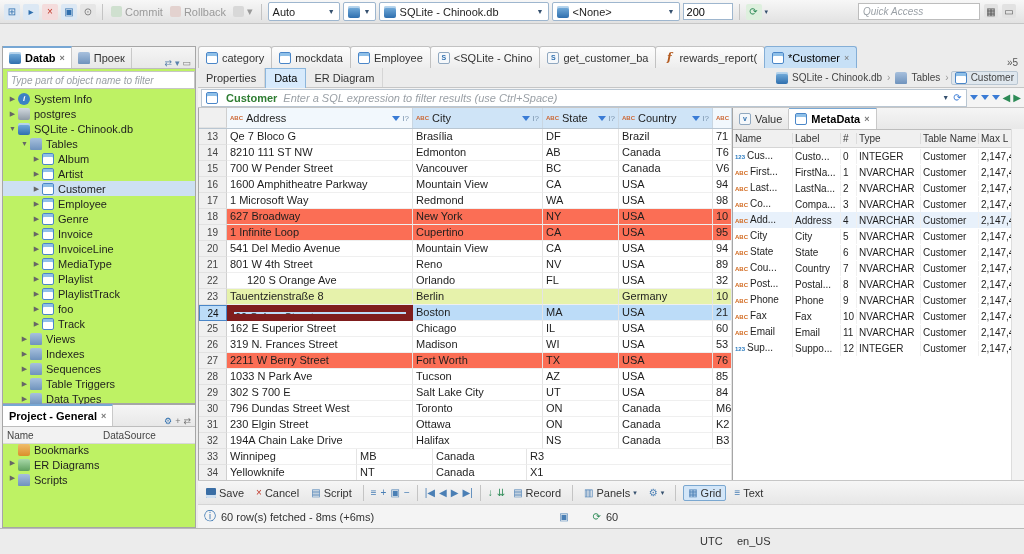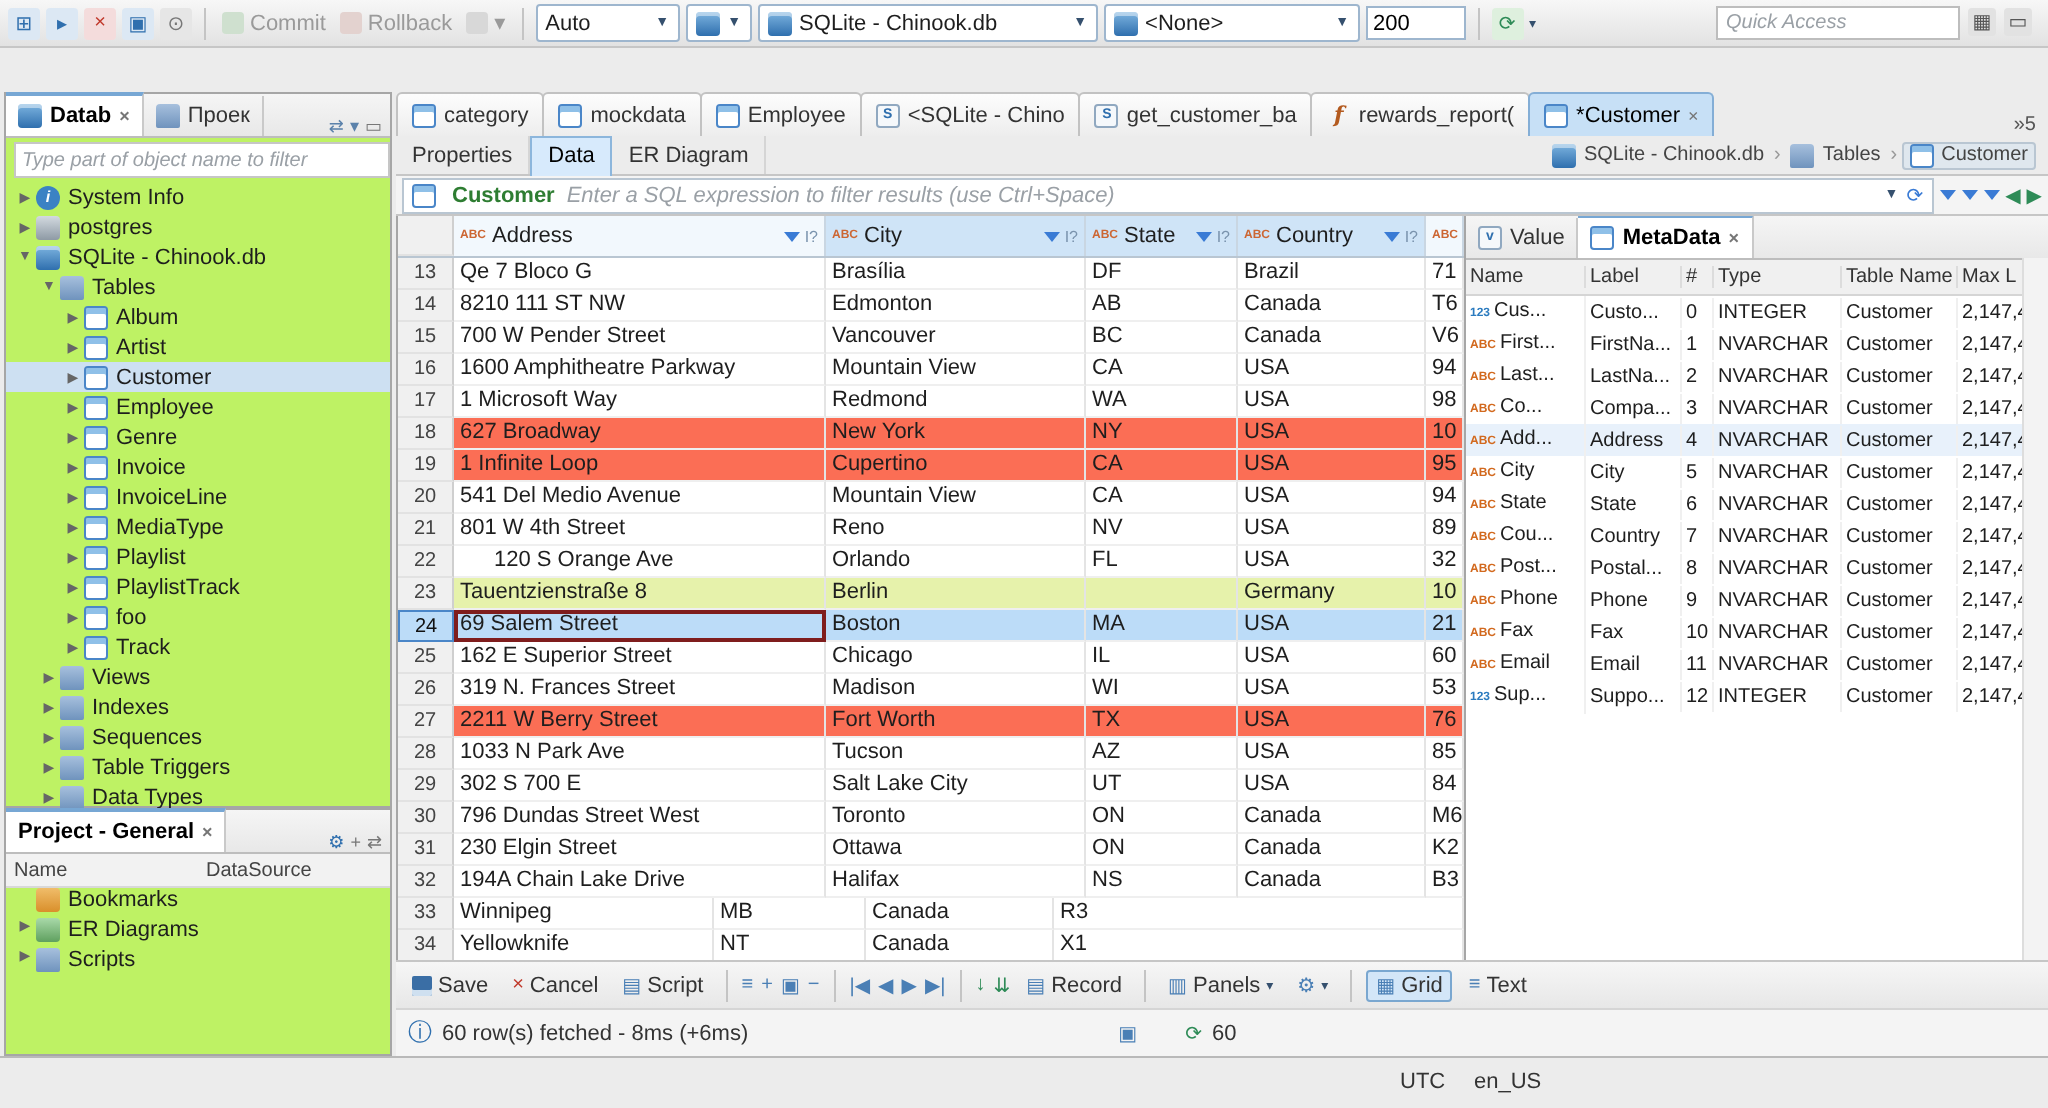--- a/index.html
+++ b/index.html
@@ -78,21 +78,21 @@
   .abc{color:#cc6633;font-size:6px;font-weight:bold;margin-right:3px;letter-spacing:0;flex:none;}
   .ghl{margin-right:auto;overflow:hidden;}
   .gnum{width:28px;background:#f0f0f0;border-right:1px solid #cfcfcf;border-bottom:1px solid #e2e2e2;color:#444;text-align:center;font-size:10px;box-sizing:border-box;flex:none;}
   .grow{display:flex;height:16px;line-height:15px;}
   .gc{background:#fff;border-right:1px solid #e4e4e4;border-bottom:1px solid #efefef;padding:0 3px;box-sizing:border-box;overflow:hidden;white-space:nowrap;}
   .gc.postal{flex:1;}
   .grow.red .gc{background:#fb6e55;}
   .grow.green .gc{background:#e6f2ab;}
   .grow.selected .gc{background:#bcdcf8;}
   .grow.selected .gnum{background:#bcdcf8;border:1px solid #4a86c8;color:#111;}
-  .gc.focus{background:#ddeefb;border:2px solid #7f1d1d;padding:0 1px;line-height:11px;}
+  .gc.focus{background:#ddeefb;border:7px solid #7f1d1d;padding:0 1px;line-height:11px;}
   
   #side-panel{position:absolute;left:732px;top:108px;width:292px;height:372px;background:#fff;border-left:1px solid #a6a6a6;box-sizing:border-box;overflow:hidden;}
   #meta-header{display:flex;height:17px;background:#f0f0f0;border-bottom:1px solid #d5d5d5;align-items:center;}
   .mh{font-size:10px;color:#333;padding:0 2px;border-right:1px solid #dcdcdc;box-sizing:border-box;overflow:hidden;white-space:nowrap;flex:none;}
   .mrow{display:flex;height:16px;line-height:15px;align-items:center;}
   .mrow.sel{background:#e8f1fb;}
   .mc{font-size:10px;padding:0 2px;border-right:1px solid #f0f0f0;box-sizing:border-box;overflow:hidden;white-space:nowrap;flex:none;}
   .kind{font-size:6px;font-weight:bold;margin-right:2px;}
   .kind.num{color:#2b7bbf;}
   .kind.str{color:#d2691e;}

